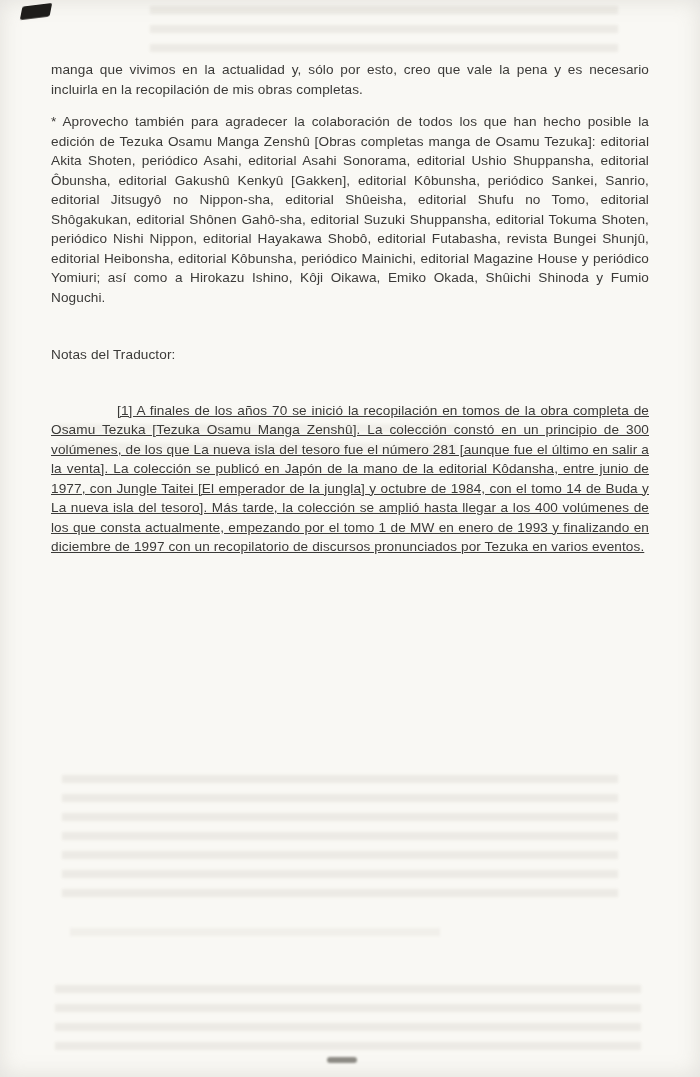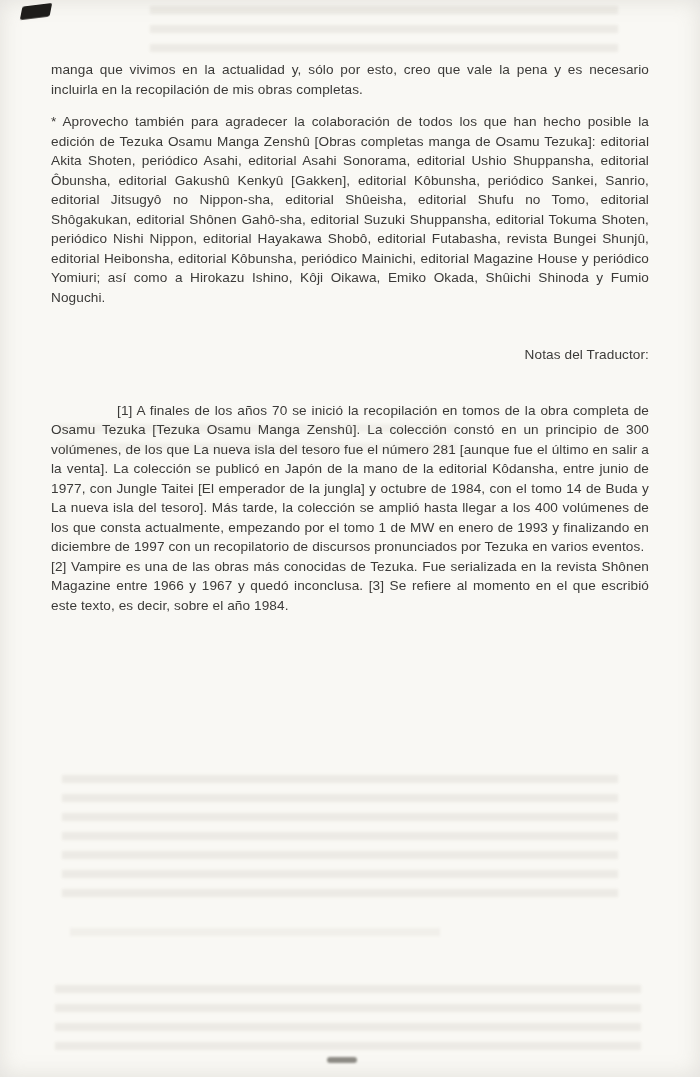--- a/index.html
+++ b/index.html
@@ -27,25 +27,26 @@
     text-align: justify;
     letter-spacing: 0.1px;
   }
   .content p {
     margin: 0;
   }
   .para-gap-sm { margin-bottom: 13px !important; }
   .para-gap-md { margin-bottom: 33px !important; }
   .para-gap-lg { margin-bottom: 38px !important; }
   .notes-heading {
-    text-align: right;
+    text-align: left;
     margin-bottom: 36px !important;
   }
   .notes-first {
     text-indent: 66px;
+    text-decoration: underline;
   }
   .notes-cont {
     margin-top: 0 !important;
   }
   
   .corner-mark {
     position: absolute;
     left: 21px;
     top: 5px;
     width: 30px;
@@ -99,18 +100,17 @@
   <div class="content">
     <p class="para-gap-sm">manga que vivimos en la actualidad y, sólo por esto, creo que vale la pena y es necesario incluirla en la recopilación de mis obras completas.</p>
 
 
     <p class="para-gap-lg">* Aprovecho también para agradecer la colaboración de todos los que han hecho posible la edición de Tezuka Osamu Manga Zenshû [Obras completas manga de Osamu Tezuka]: editorial Akita Shoten, periódico Asahi, editorial Asahi Sonorama, editorial Ushio Shuppansha, editorial Ôbunsha, editorial Gakushû Kenkyû [Gakken], editorial Kôbunsha, periódico Sankei, Sanrio, editorial Jitsugyô no Nippon-sha, editorial Shûeisha, editorial Shufu no Tomo, editorial Shôgakukan, editorial Shônen Gahô-sha, editorial Suzuki Shuppansha, editorial Tokuma Shoten, periódico Nishi Nippon, editorial Hayakawa Shobô, editorial Futabasha, revista Bungei Shunjû, editorial Heibonsha, editorial Kôbunsha, periódico Mainichi, editorial Magazine House y periódico Yomiuri; así como a Hirokazu Ishino, Kôji Oikawa, Emiko Okada, Shûichi Shinoda y Fumio Noguchi.</p>
 
     <p class="notes-heading">Notas del Traductor:</p>
 
     <p class="notes-first">[1] A finales de los años 70 se inició la recopilación en tomos de la obra completa de Osamu Tezuka [Tezuka Osamu Manga Zenshû]. La colección constó en un principio de 300 volúmenes, de los que La nueva isla del tesoro fue el número 281 [aunque fue el último en salir a la venta]. La colección se publicó en Japón de la mano de la editorial Kôdansha, entre junio de 1977, con Jungle Taitei [El emperador de la jungla] y octubre de 1984, con el tomo 14 de Buda y La nueva isla del tesoro]. Más tarde, la colección se amplió hasta llegar a los 400 volúmenes de los que consta actualmente, empezando por el tomo 1 de MW en enero de 1993 y finalizando en diciembre de 1997 con un recopilatorio de discursos pronunciados por Tezuka en varios eventos.</p>
 
-    <p class="notes-cont">[2] Vampire es una de las obras más conocidas de Tezuka. Fue serializada en la revista Shônen Magazine entre 1966 y 1967 y quedó inconclusa. [3] Se refiere al momento en el que escribió este texto, es decir, sobre el año 1984.</p>
   </div>
 
   <div class="bottom-mark"></div>
 
 </div>
 
 </body></html>

